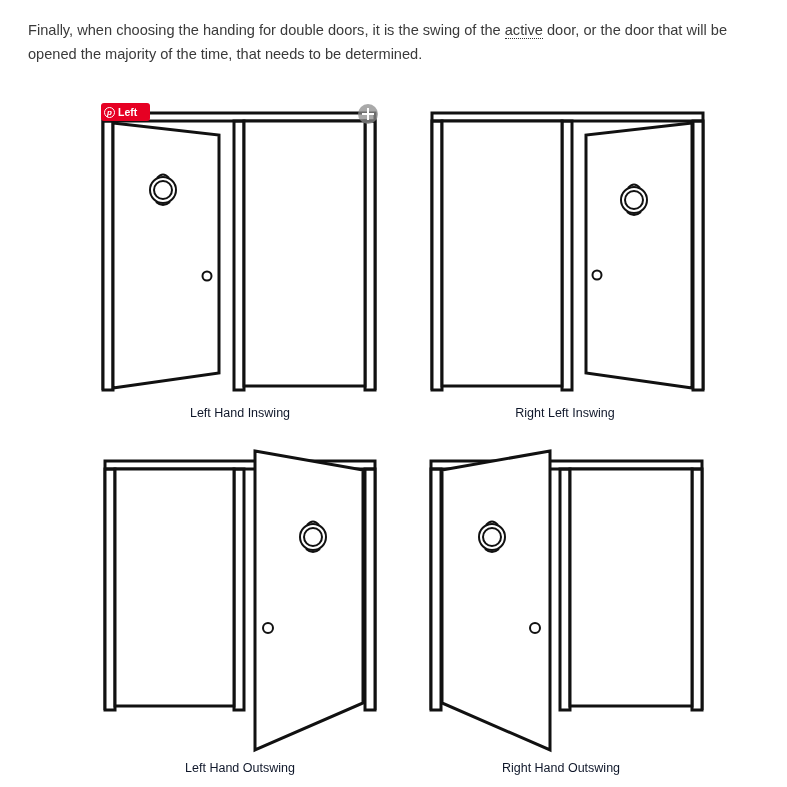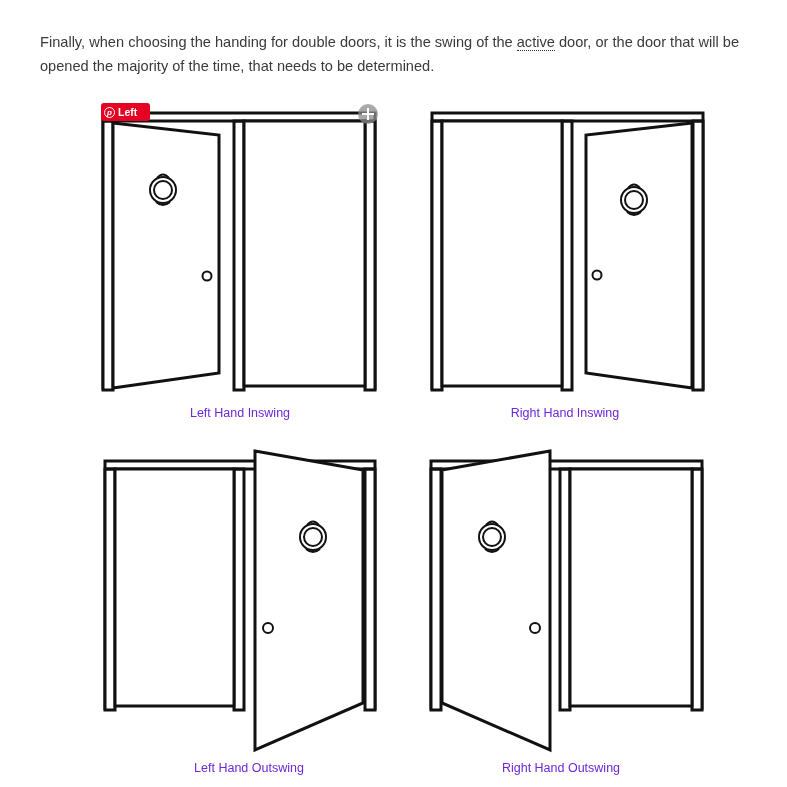--- a/index.html
+++ b/index.html
@@ -1,23 +1,23 @@
 <!DOCTYPE html>
 <html><head>
 <meta charset="utf-8">
 <style>
   html, body { margin: 0; padding: 0; background: #ffffff; }
   body { width: 787px; height: 787px; position: relative; overflow: hidden;
          font-family: "Liberation Sans", "DejaVu Sans", sans-serif; color: #333; }
   .intro { position: absolute; left: 28px; top: 18px; width: 745px;
-           font-size: 14.6px; line-height: 24px; color: #3a3a3a; margin: 12px; }
+           font-size: 14.6px; line-height: 24px; color: #3a3a3a; margin: 0; }
   .intro .term { border-bottom: 1px dotted #333; }
   .diagram { position: absolute; }
   .diagram svg { display: block; }
-  .caption { position: absolute; font-size: 12.5px; color: #6d28d9; text-align: center; width: 290px; }
+  .caption { position: absolute; font-size: 12.5px; color: #0f172a; text-align: center; width: 290px; }
   .pin-save { position: absolute; left: 101px; top: 103px; width: 49px; height: 18px;
               background: #e60023; border-radius: 3px; color: #fff; font-weight: bold;
               font-size: 10.5px; display: flex; align-items: center; padding-left: 3px;
               box-sizing: border-box; gap: 3px; cursor: pointer; }
   .pin-save .pin-icon { width: 11px; height: 11px; border: 1.3px solid #fff; border-radius: 50%;
                         box-sizing: border-box; font-size: 8px; line-height: 9px; text-align: center; font-style: italic; }
   .zoom-btn { position: absolute; left: 358px; top: 104px; width: 20px; height: 20px;
               border-radius: 50%; background: rgba(140,140,140,0.75); cursor: pointer; }
   .zoom-btn::before { content: ""; position: absolute; left: 4px; top: 9px; width: 12px; height: 2px; background: #fff; }
   .zoom-btn::after { content: ""; position: absolute; left: 9px; top: 4px; width: 2px; height: 12px; background: #fff; }
@@ -67,21 +67,21 @@
   <polygon points="272,18 166,30 166,268 272,283"></polygon>
   <g stroke-width="2" fill="none">
     <circle cx="214" cy="95" r="9"></circle>
     <circle cx="214" cy="95" r="13"></circle>
     <path d="M208 83 Q214 76 220 83"></path>
     <path d="M207 107 Q214 113 221 107"></path>
   </g>
   <circle cx="177" cy="170" r="4.5" stroke-width="2"></circle>
 </svg>
 </div>
-<div class="caption" style="left:420px; top:406px;">Right Hand Inswing</div>
+<div class="caption" style="left:420px; top:406px;">Right Left Inswing</div>
 
 <div class="diagram" style="left:95px; top:445px;">
 <svg width="290" height="310" viewBox="0 0 290 310" fill="#fff" stroke="#111" stroke-width="3">
   <path d="M10 265 V16 H280 V265" fill="none"></path>
   <rect x="10" y="24" width="10" height="241"></rect>
   <rect x="270" y="24" width="10" height="241"></rect>
   <rect x="139" y="24" width="10" height="241"></rect>
   <line x1="10" y1="24" x2="280" y2="24"></line>
 
   <rect x="20" y="24" width="119" height="237"></rect>
@@ -89,21 +89,21 @@
   <polygon points="160,6 268,25 268,258 160,305"></polygon>
   <g stroke-width="2" fill="none">
     <circle cx="218" cy="92" r="9"></circle>
     <circle cx="218" cy="92" r="13"></circle>
     <path d="M212 80 Q218 73 224 80"></path>
     <path d="M211 104 Q218 110 225 104"></path>
   </g>
   <circle cx="173" cy="183" r="5" stroke-width="2"></circle>
 </svg>
 </div>
-<div class="caption" style="left:104px; top:761px;">Left Hand Outswing</div>
+<div class="caption" style="left:95px; top:761px;">Left Hand Outswing</div>
 
 <div class="diagram" style="left:420px; top:445px;">
 <svg width="290" height="310" viewBox="0 0 290 310" fill="#fff" stroke="#111" stroke-width="3">
   <path d="M11 265 V16 H282 V265" fill="none"></path>
   <rect x="11" y="24" width="10" height="241"></rect>
   <rect x="272" y="24" width="10" height="241"></rect>
   <rect x="140" y="24" width="10" height="241"></rect>
   <line x1="11" y1="24" x2="282" y2="24"></line>
 
   <rect x="150" y="24" width="122" height="237"></rect>

